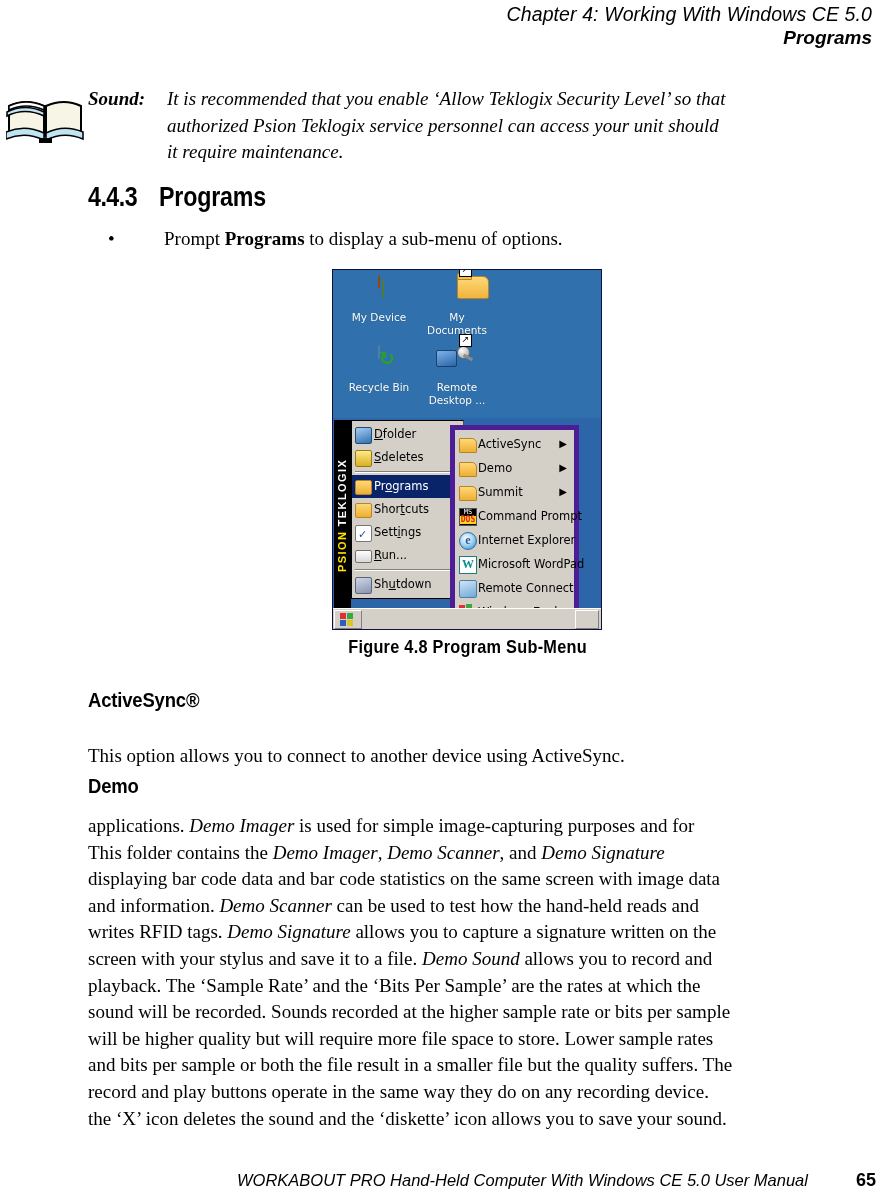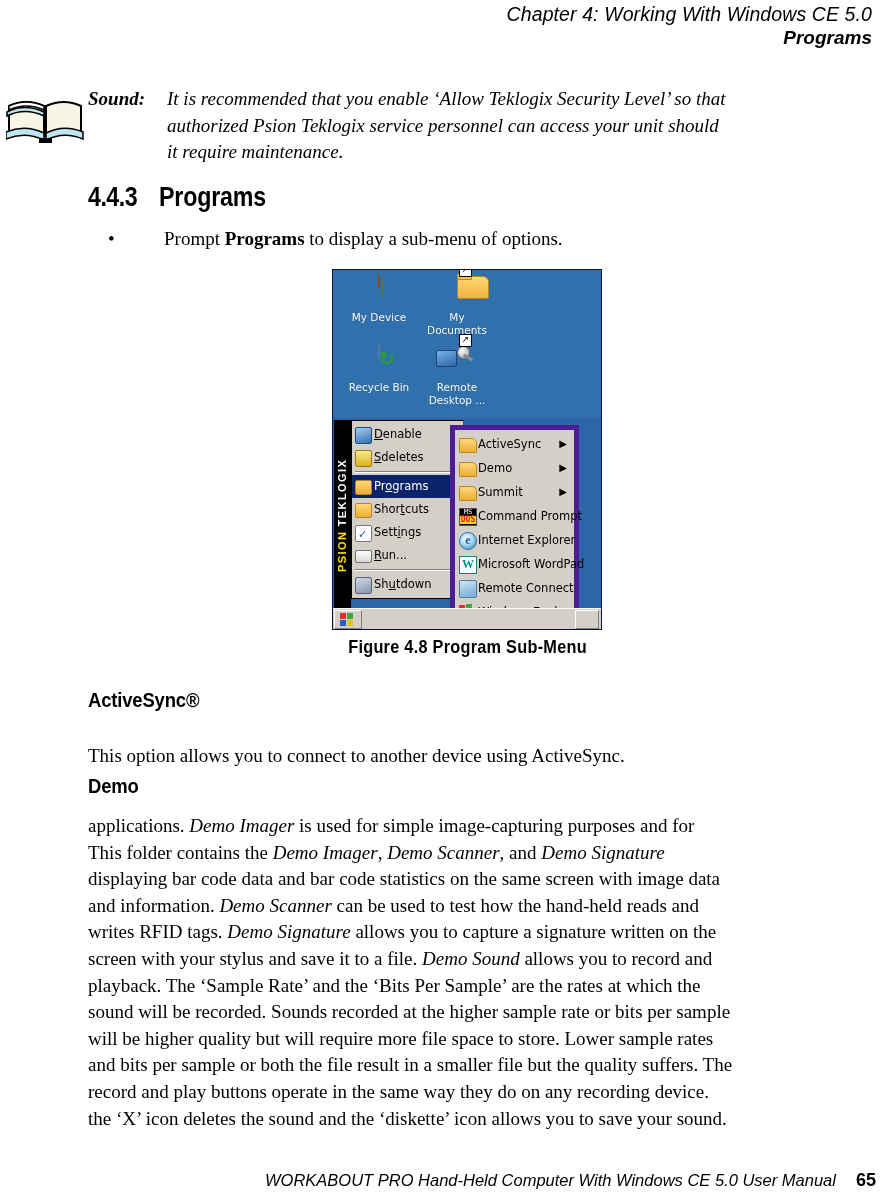--- a/index.html
+++ b/index.html
@@ -465,20 +465,21 @@
     font-family: "Liberation Sans", sans-serif;
     font-style: italic;
     font-size: 16.5px;
     white-space: nowrap;
   }
   .footer .pg {
     font-weight: bold;
     font-style: normal;
     font-size: 18px;
     padding-left: 20px;
+    margin-left: 28px;
   }
 </style>
 </head>
 <body>
 
 <div class="runhead">
   <div class="line1">Chapter  4:  Working With Windows CE 5.0</div>
   <div class="line2">Programs</div>
 </div>
 
@@ -537,21 +538,21 @@
     </span>
     <span class="lbl">Remote</span>
     <span class="lbl">Desktop ...</span>
   </div>
 
   <div class="ce-strip"><span class="psion">PSION</span> <span>TEKLOGIX</span></div>
 
   <div class="ce-menu">
     <div class="ce-mi">
       <span class="mico mi-desktop"></span>
-      <span><span class="ul">D</span><span>enable</span></span>
+      <span><span class="ul">D</span><span>folder</span></span>
     </div>
     <div class="ce-mi">
       <span class="mico mi-lock"></span>
       <span><span class="ul">S</span><span>deletes</span></span>
     </div>
     <div class="ce-sep"></div>
     <div class="ce-mi sel">
       <span class="mico mi-prog"></span>
       <span><span>Pr</span><span class="ul">o</span><span>grams</span></span>
     </div>

